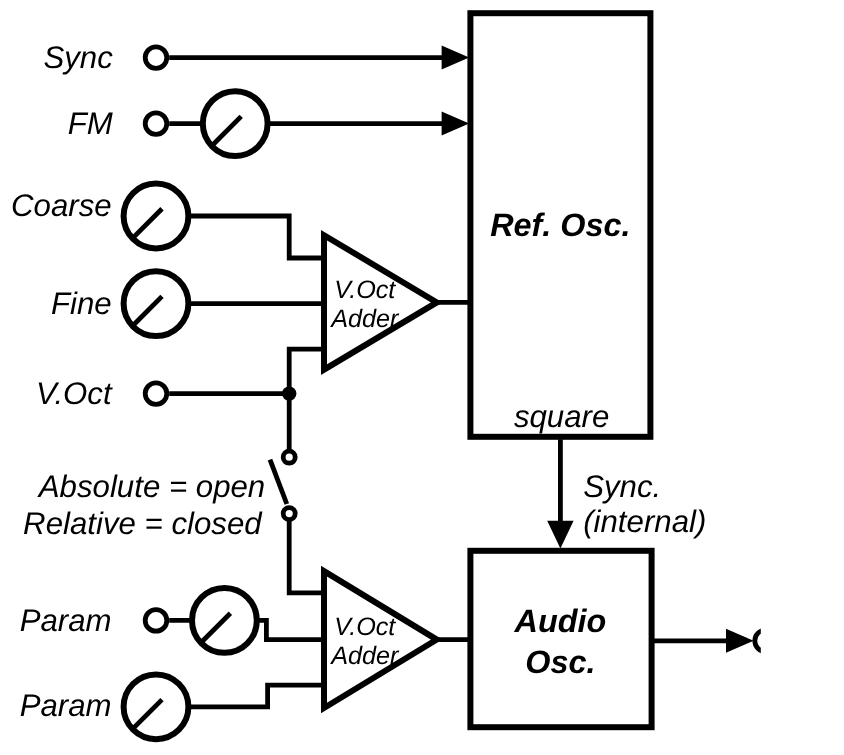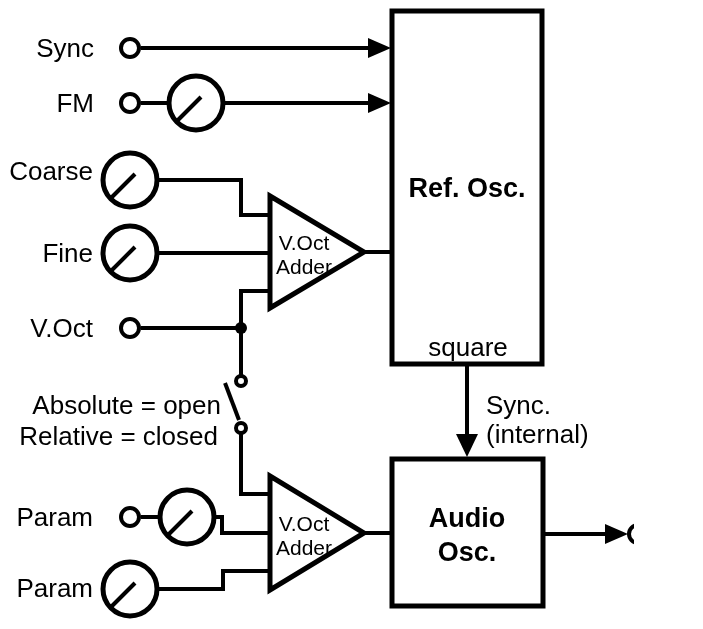--- a/index.html
+++ b/index.html
@@ -2,20 +2,21 @@
 <html style="--ink: #000000; --bg: #ffffff;"><head>
 <meta charset="utf-8">
 <style>
   html,body{margin:0;padding:0;background:#fff;}
   .canvas{
     position:relative;
     width:634px;height:629px;
     background:var(--bg,#ffffff);
     font-family:"Liberation Sans",sans-serif;
     overflow:hidden;
+    font-style:italic;
   }
   svg{display:block;}
   svg text{
     fill:var(--ink,#000000);
     dominant-baseline:central;
   }
   .lbl{font-size:26px;}
   .lbl-bold{font-size:27px;font-weight:bold;}
   .lbl-small{font-size:21px;}
   .wire{fill:none;stroke:var(--ink,#000000);stroke-width:4;}

